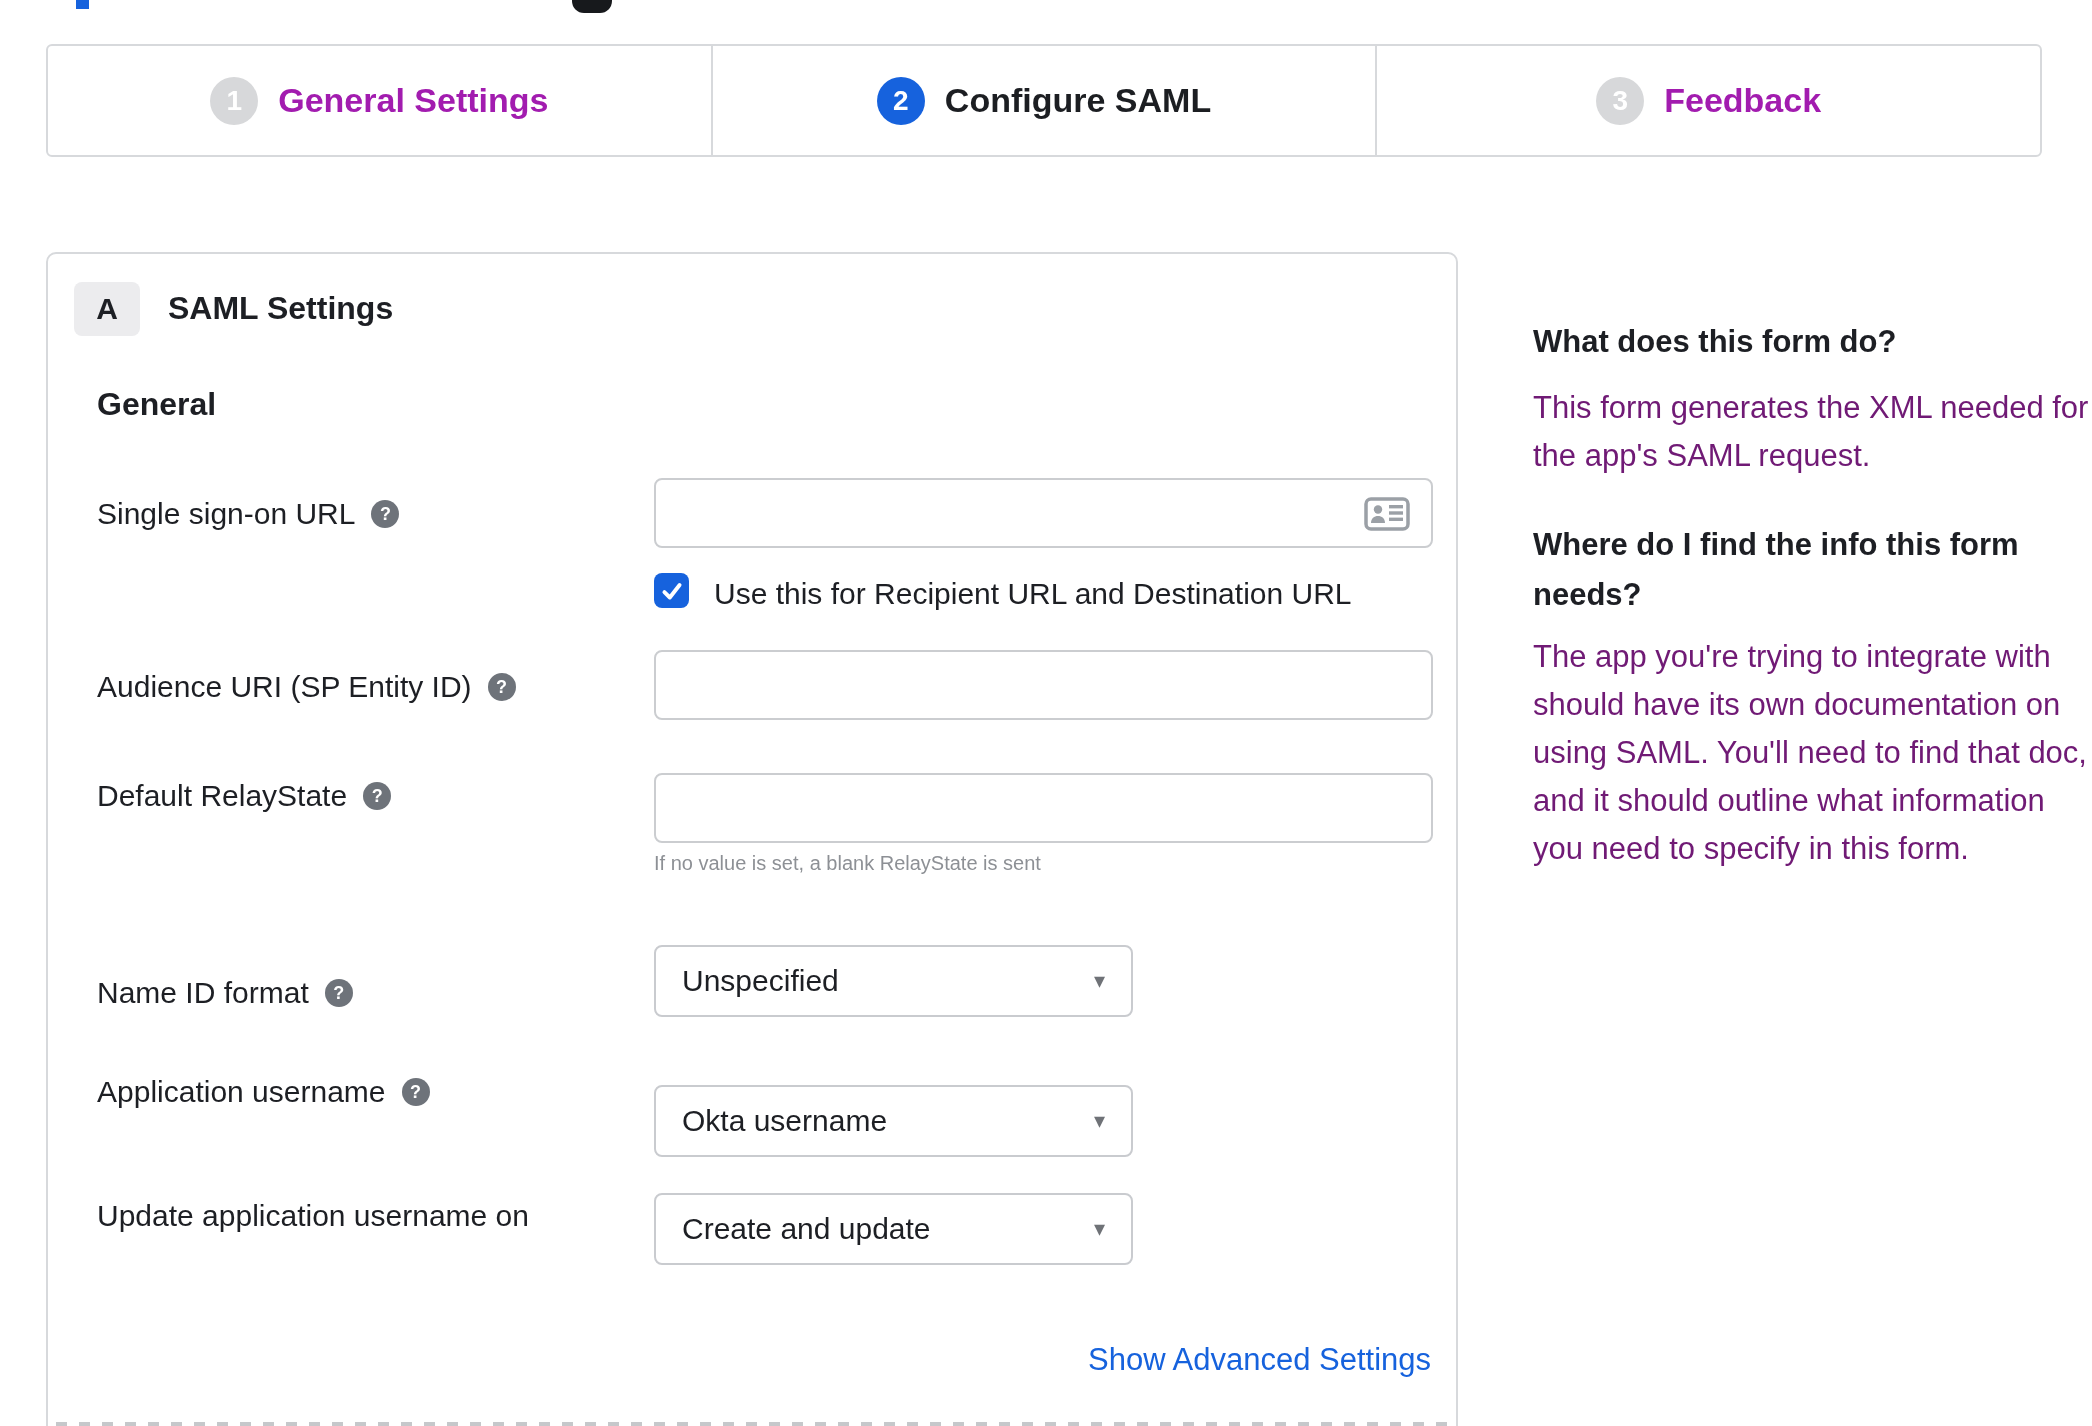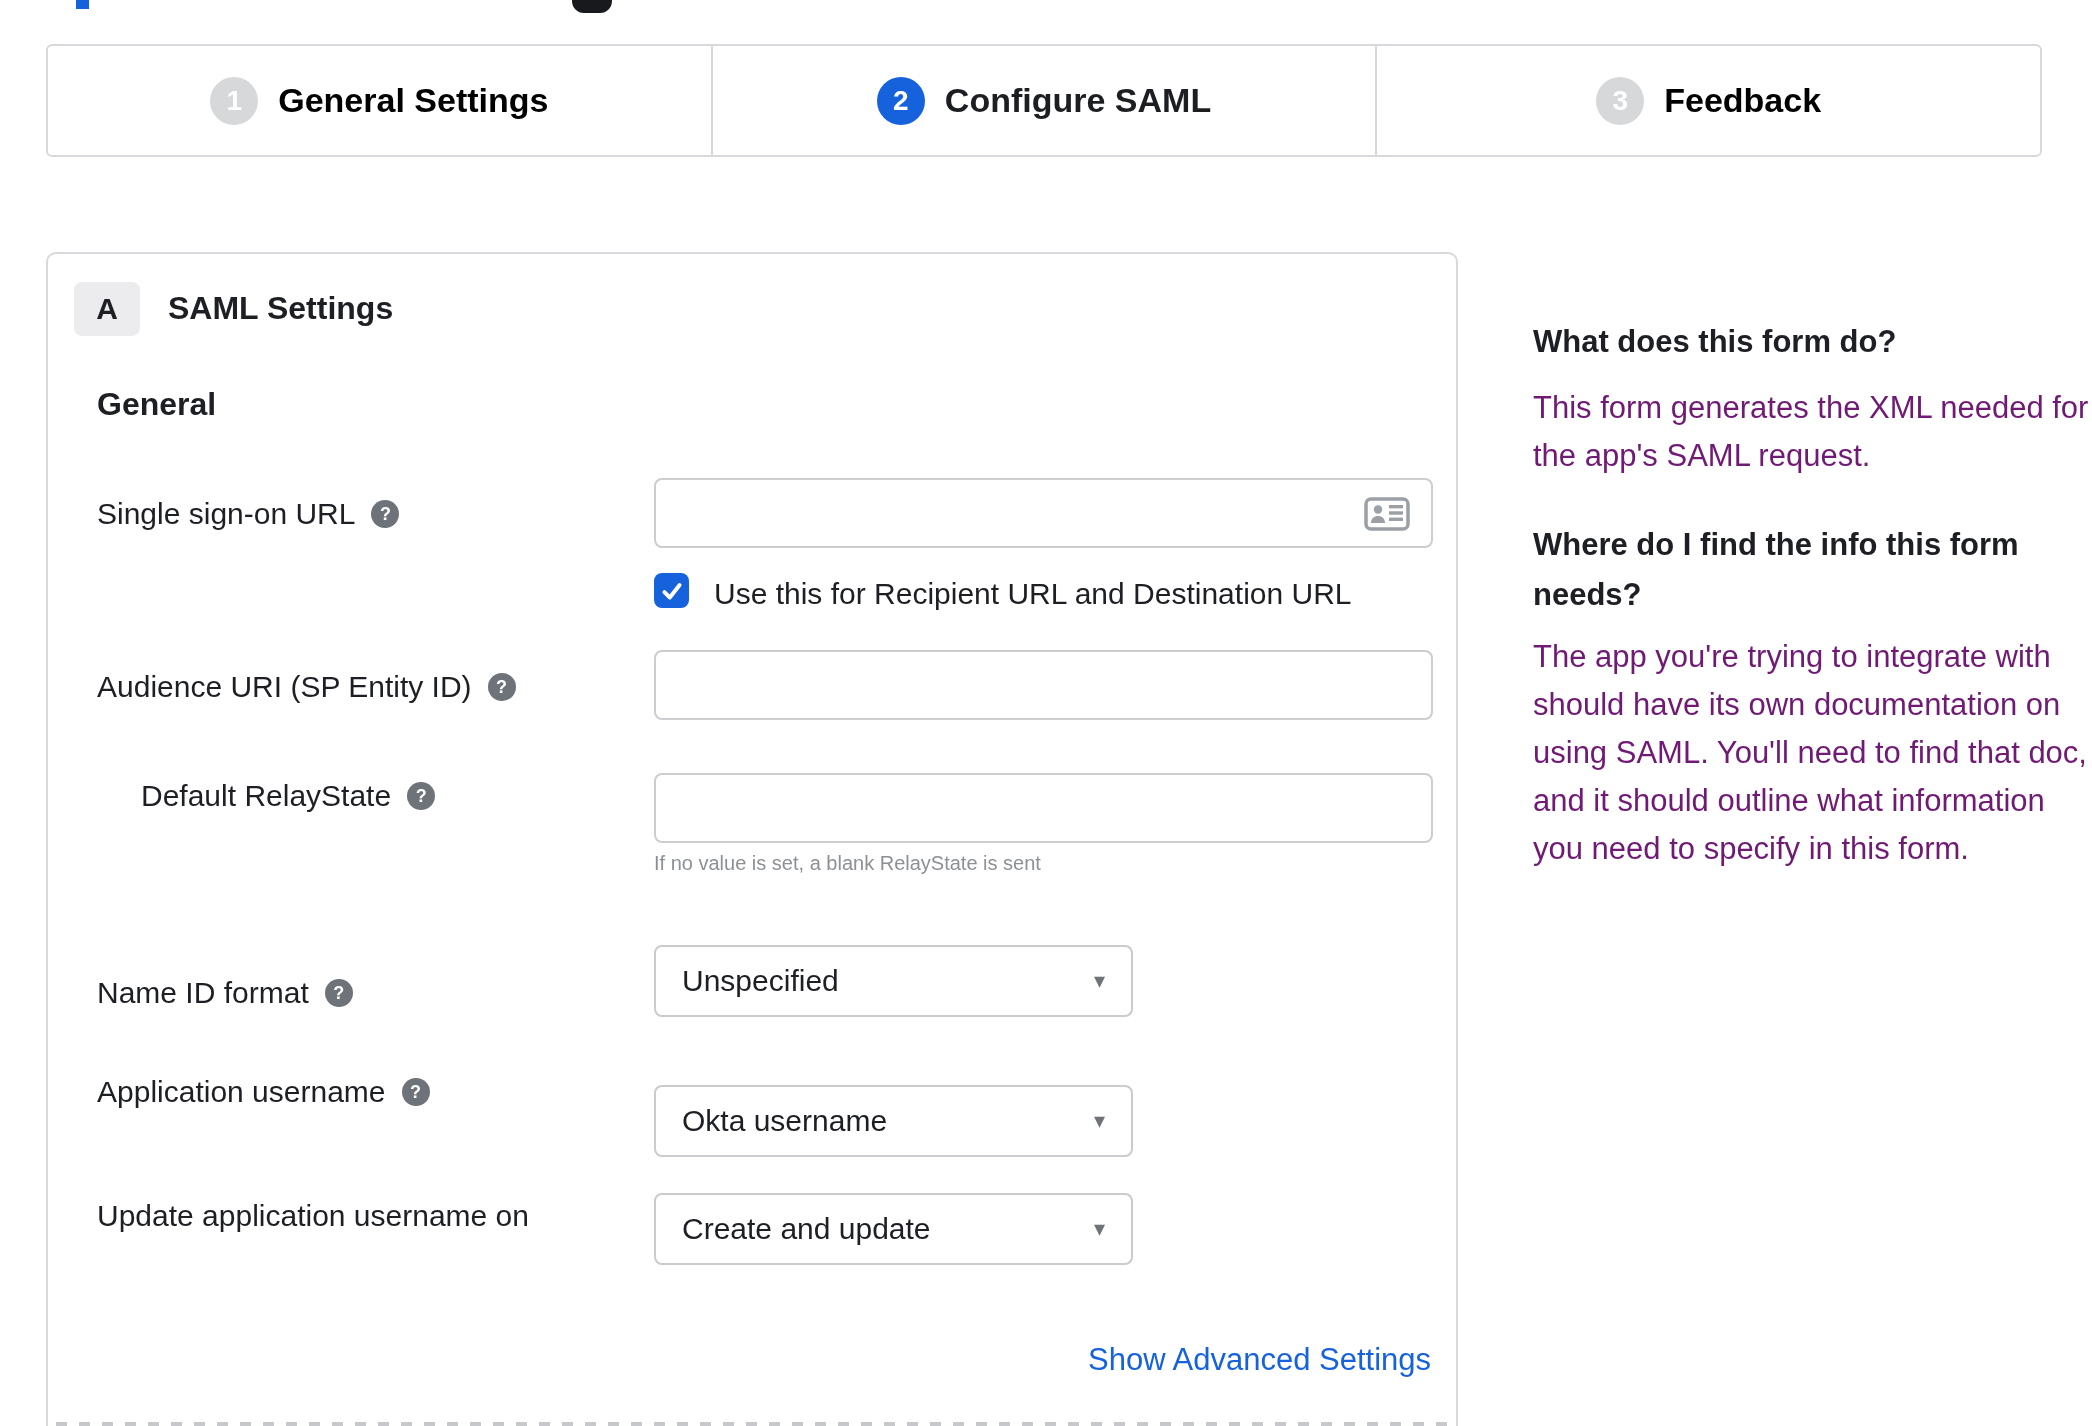--- a/index.html
+++ b/index.html
@@ -22,21 +22,21 @@
   .step { flex:1 1 0; display:flex; align-items:center; justify-content:center; gap:20px; }
   .step + .step { border-left:2px solid #d7d9dc; }
   .step-circle {
     width:48px; height:48px; border-radius:50%; flex:0 0 auto;
     display:flex; align-items:center; justify-content:center;
     color:#fff; font-size:28px; font-weight:bold;
   }
   .step-inactive .step-circle { background:#d7d8da; }
   .step-active   .step-circle { background:#1662dd; }
   .step-label { font-size:34px; font-weight:bold; }
-  .step-inactive .step-label { color:#000000; }
+  .step-inactive .step-label { color:#a21caf; }
   .step-active   .step-label { color:#1c1e22; }
 
   
   .panel {
     position:absolute; left:46px; top:252px; width:1412px; height:1200px;
     border:2px solid #d7d9dc; border-radius:10px; background:#fff;
   }
   .section-badge {
     position:absolute; left:26px; top:28px; width:66px; height:54px;
     background:#ececee; border-radius:8px;
@@ -157,21 +157,21 @@
       </svg>
     </div>
     <div class="checkbox-label">Use this for Recipient URL and Destination URL</div>
 
     <div class="field-label" style="top:413px;justify-content:space-between;">
       <span>Audience URI (SP Entity ID)</span>
       <span class="help-icon">?</span>
     </div>
     <input class="text-input plain" style="top: 396px;" type="text" value="">
 
-    <div class="field-label" style="top:522px;margin-left:44px;">
+    <div class="field-label" style="top:522px;">
       <span>Default RelayState</span>
       <span class="help-icon">?</span>
     </div>
     <input class="text-input plain" style="top: 519px;" type="text" value="">
     <div class="hint">If no value is set, a blank RelayState is sent</div>
 
     <div class="field-label" style="top:719px;">
       <span>Name ID format</span>
       <span class="help-icon">?</span>
     </div>

